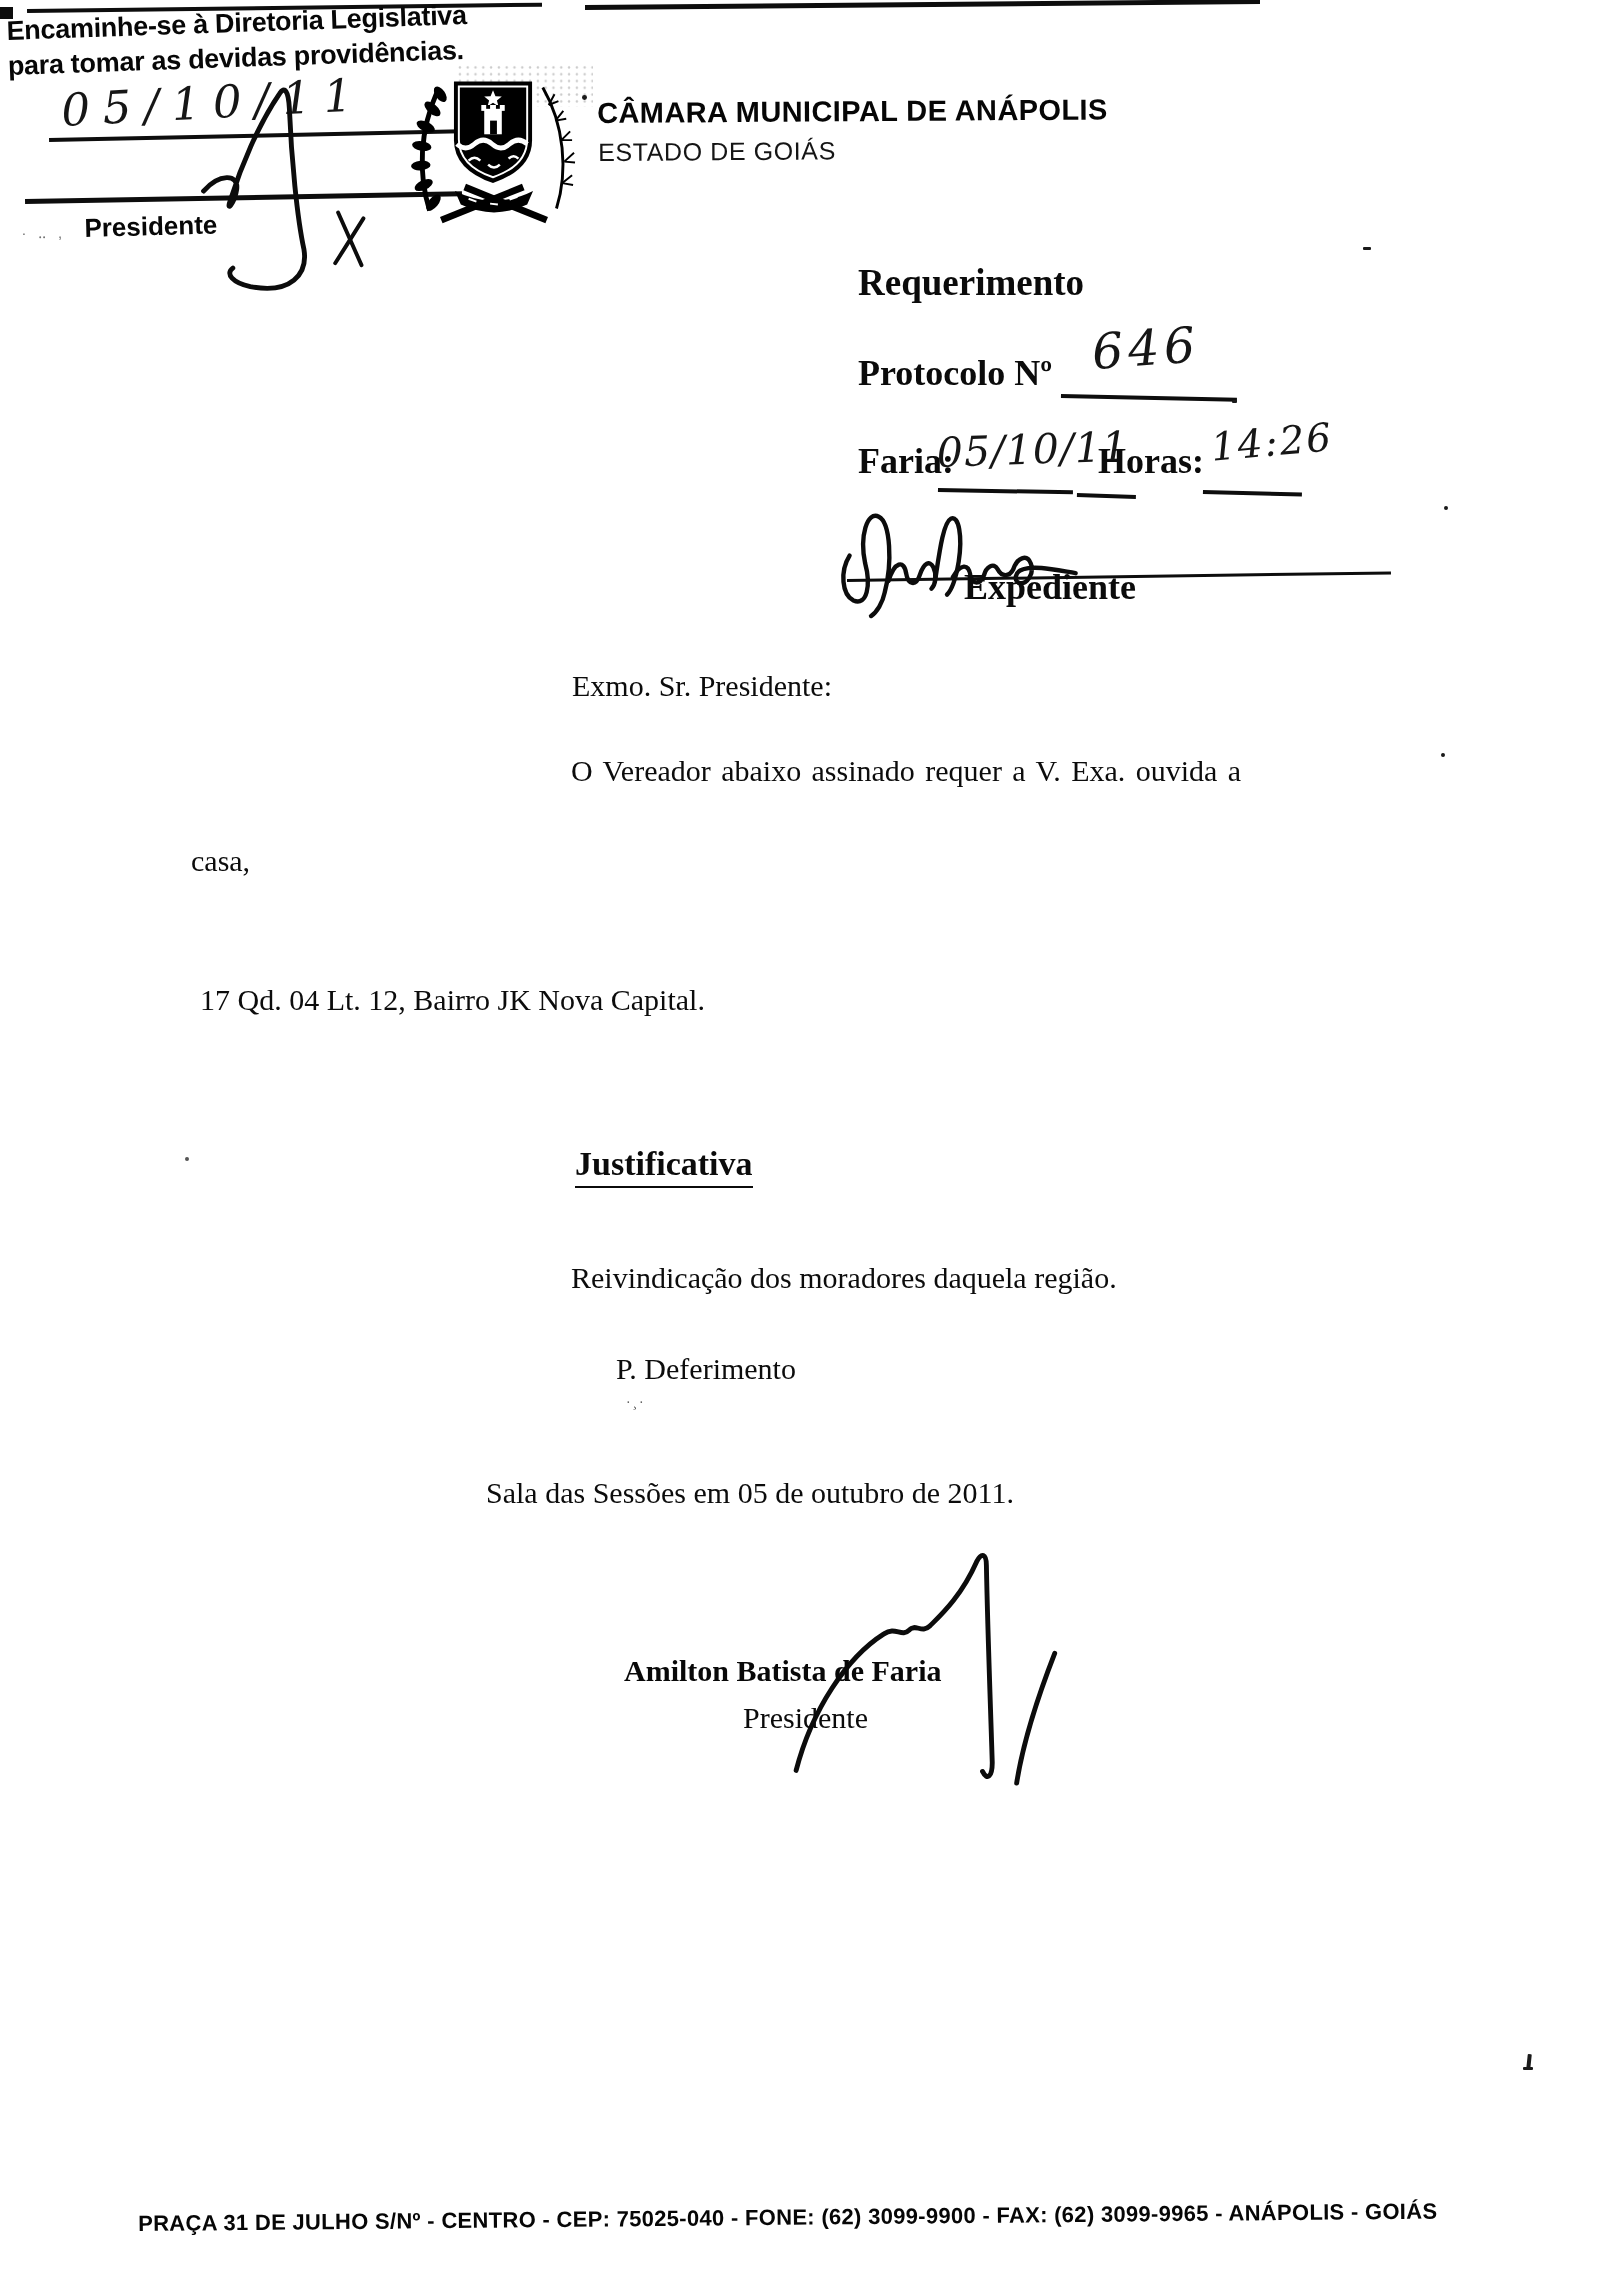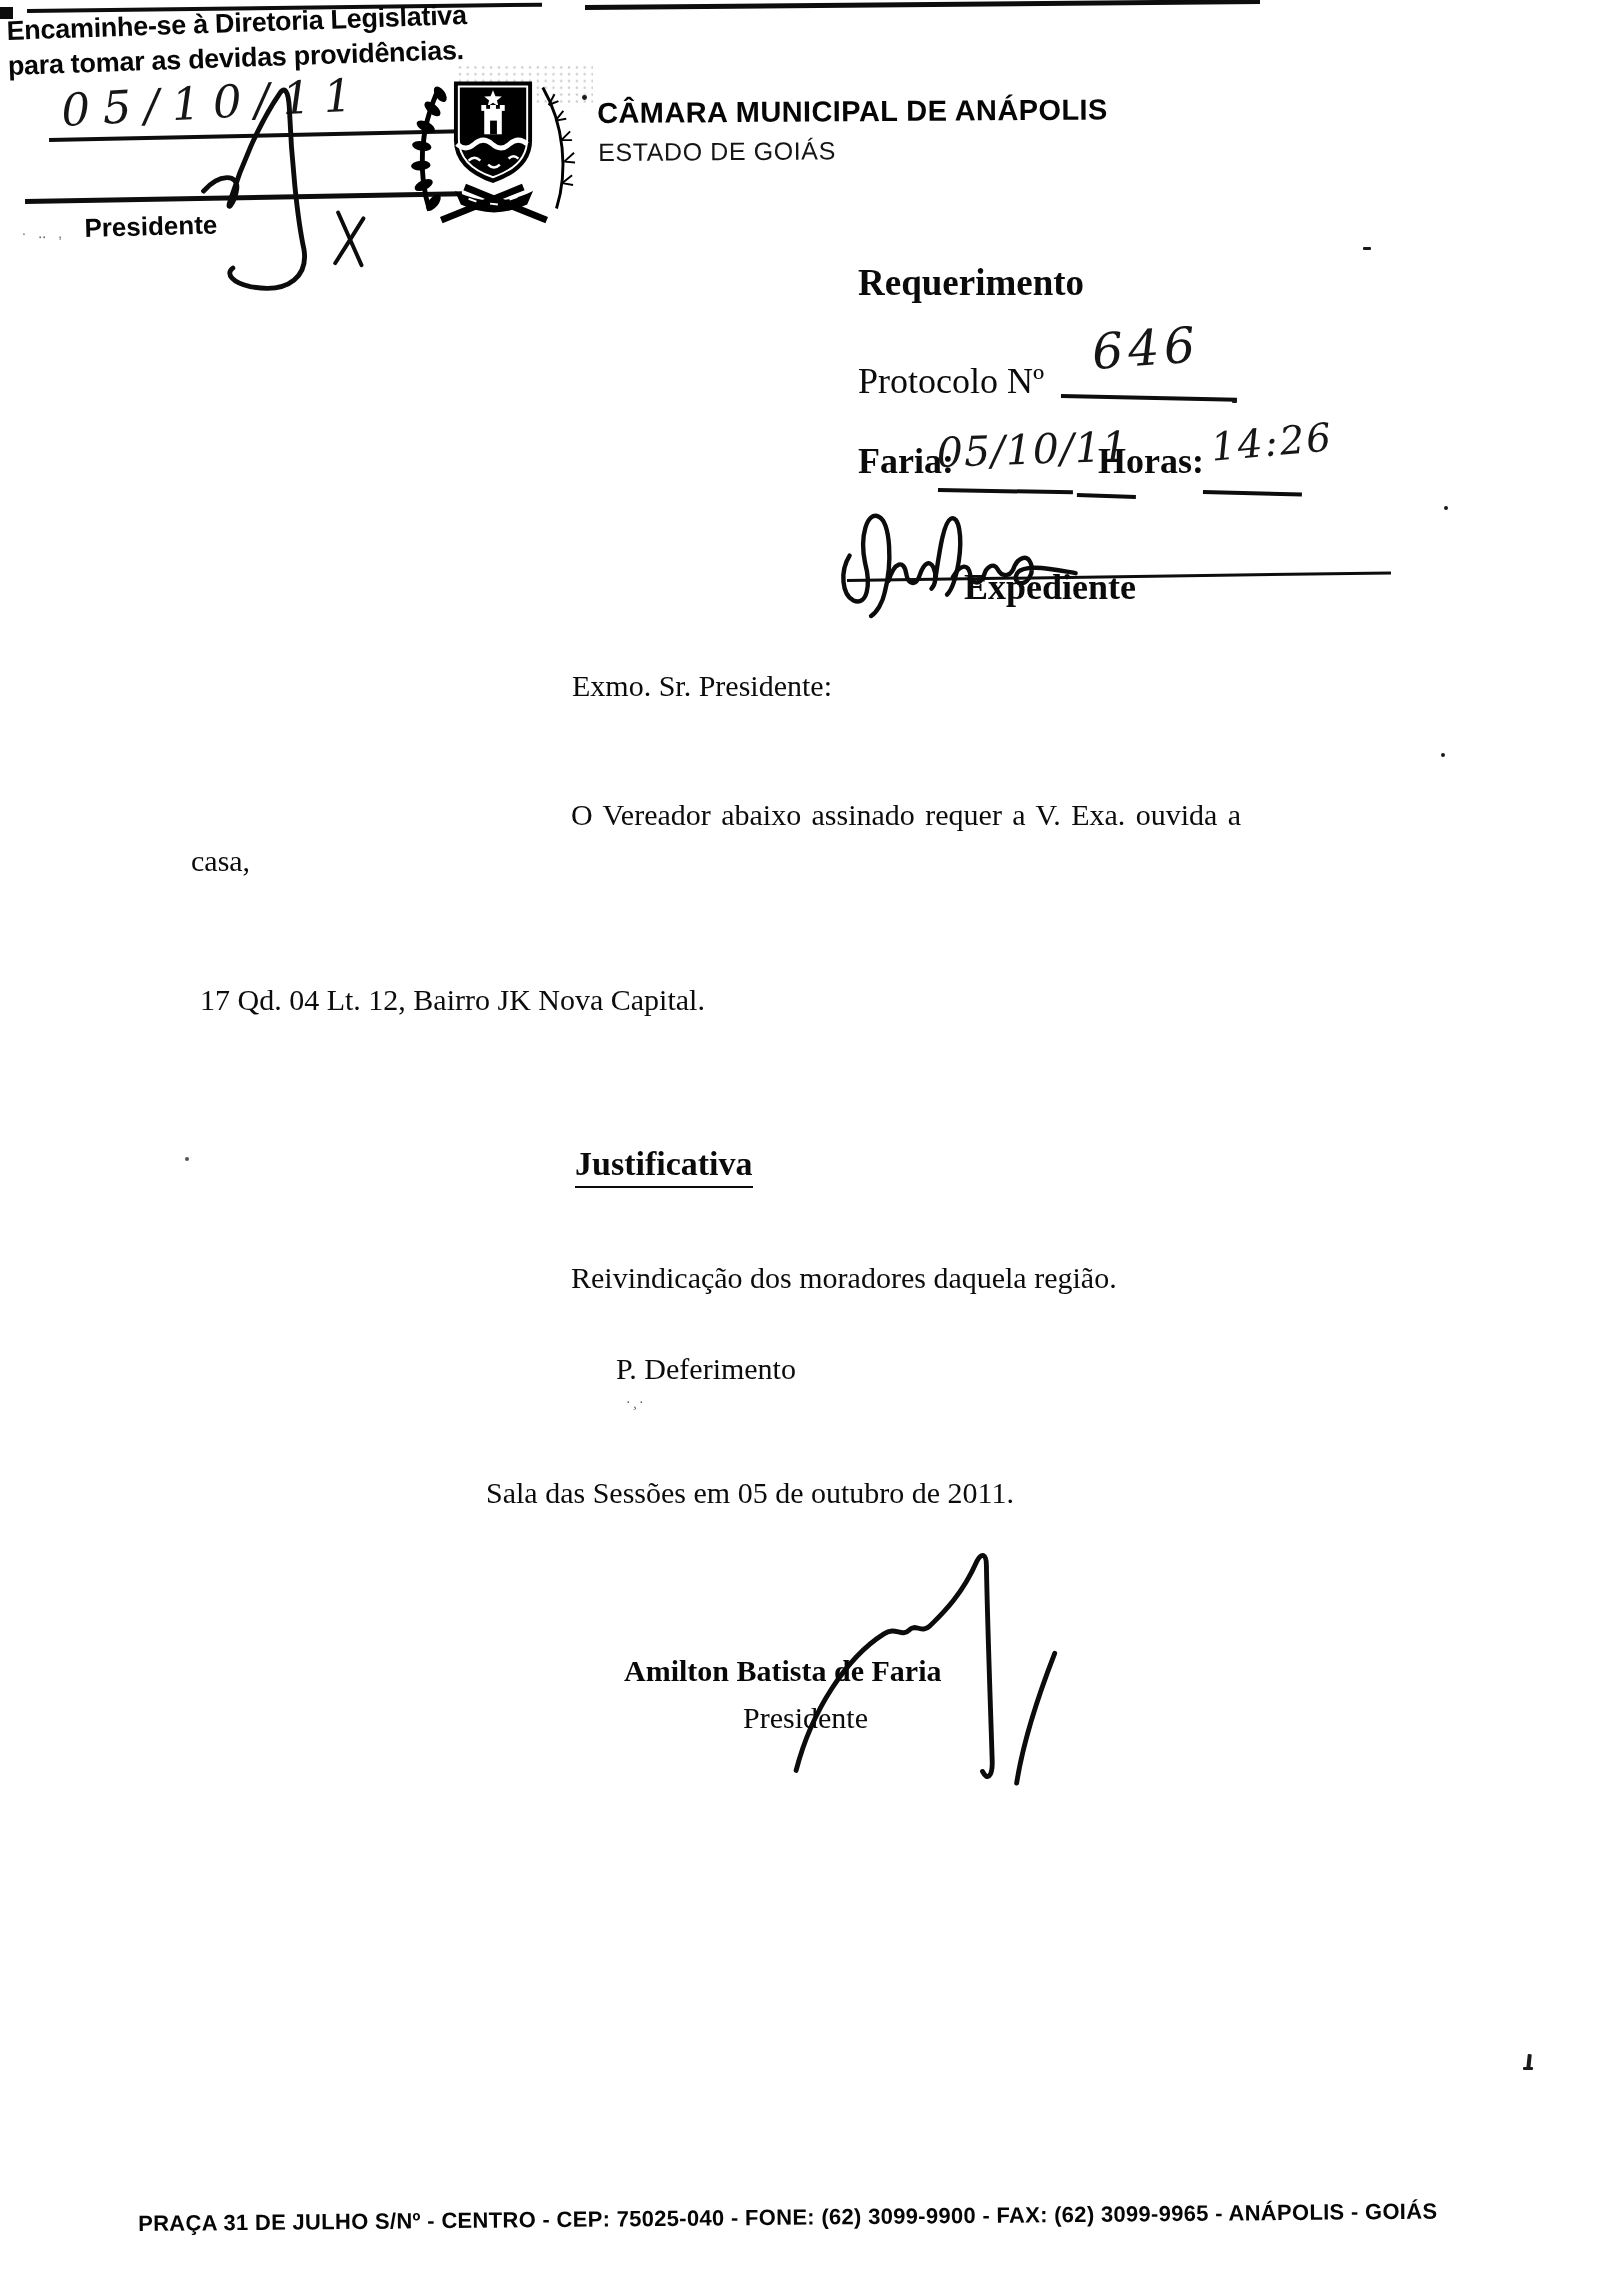--- a/index.html
+++ b/index.html
@@ -34,36 +34,36 @@
   .emblem{left:408px;top:64px;}
   .speckle{left:456px;top:64px;width:137px;height:43px;opacity:.45;
     background-image:radial-gradient(#8a8a8a 1px,transparent 1.6px);background-size:7.8px 6.8px;}
   
   .org-name{left:597px;top:97px;font-size:29px;font-weight:bold;letter-spacing:0.4px;
             transform:rotate(-0.4deg);color:#060606;}
   .org-state{left:598px;top:138px;font-size:25px;letter-spacing:0.6px;
              transform:rotate(-0.4deg);color:#151515;}
   
   .req-title{left:858px;top:261px;font-size:37px;font-weight:bold;}
-  .proto-label{left:858px;top:360px;font-size:36px;font-weight:normal;}
+  .proto-label{left:858px;top:352px;font-size:36px;font-weight:bold;}
   .proto-num{left:1090px;top:324px;font-size:49px;letter-spacing:4.9px;transform:rotate(-4deg);}
   .proto-underline{left:1061px;top:394px;width:176px;height:3.9px;transform:rotate(1.2deg);}
   .data-label{left:858px;top:440px;font-size:36px;font-weight:bold;}
   .data-hand{left:936px;top:429px;font-size:41px;letter-spacing:1px;transform:rotate(-2deg);}
   .data-underline-a{left:938px;top:488px;width:135px;height:3.9px;transform:rotate(1deg);}
   .data-underline-b{left:1077px;top:493px;width:59px;height:3.9px;transform:rotate(2deg);}
   .horas-label{left:1098px;top:440px;font-size:36px;font-weight:bold;}
   .horas-hand{left:1209px;top:425px;font-size:39px;letter-spacing:2px;transform:rotate(-5deg);}
   .horas-underline{left:1203px;top:490px;width:99px;height:3.9px;transform:rotate(1.5deg);}
   .exp-line{left:847px;top:579px;width:544px;height:2.9px;transform:rotate(-0.8deg);}
   .exp-label{left:964px;top:566px;font-size:36px;font-weight:bold;}
   
   .body-line{font-size:30px;color:#0c0c0c;}
   .salutation{left:572px;top:669px;}
-  .p1l1{left:571px;top:754px;word-spacing:2.9px;margin-top:44px;}
+  .p1l1{left:571px;top:754px;word-spacing:2.9px;}
   .p1l2{left:191px;top:844px;text-align:center;}
   .p2l1{left:624px;top:892px;word-spacing:6.8px;}
   .p2l2{left:200px;top:937px;word-spacing:5.9px;}
   .p2l3{left:200px;top:983px;}
   .just-title{left:575px;top:1145px;font-size:34px;font-weight:bold;
               border-bottom:2.9px solid #0b0b0b;padding-bottom:2.9px;}
   .just-text{left:571px;top:1261px;}
   .defer{left:616px;top:1352px;}
   .defer-smudge{left:626px;top:1395px;font-size:13.7px;color:#5a5a5a;letter-spacing:2px;}
   .place-date{left:486px;top:1476px;}

